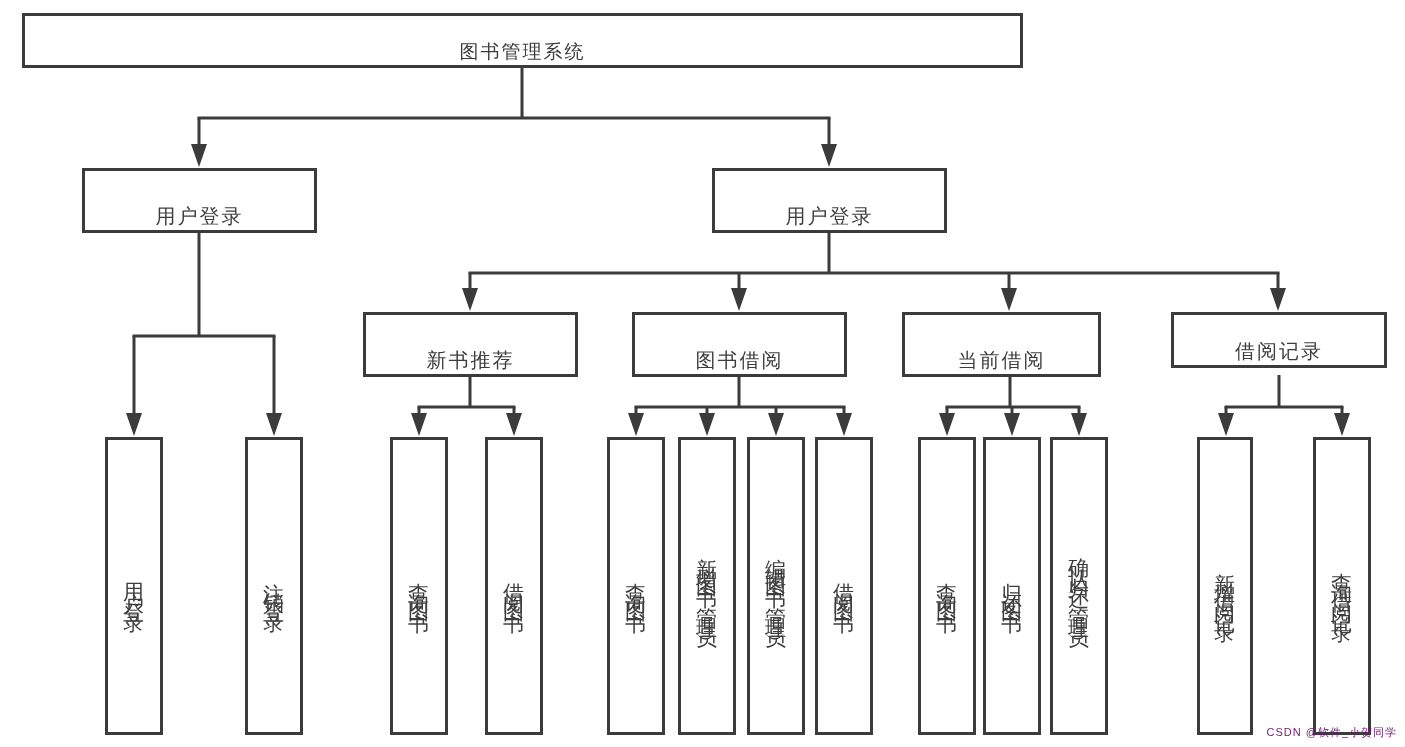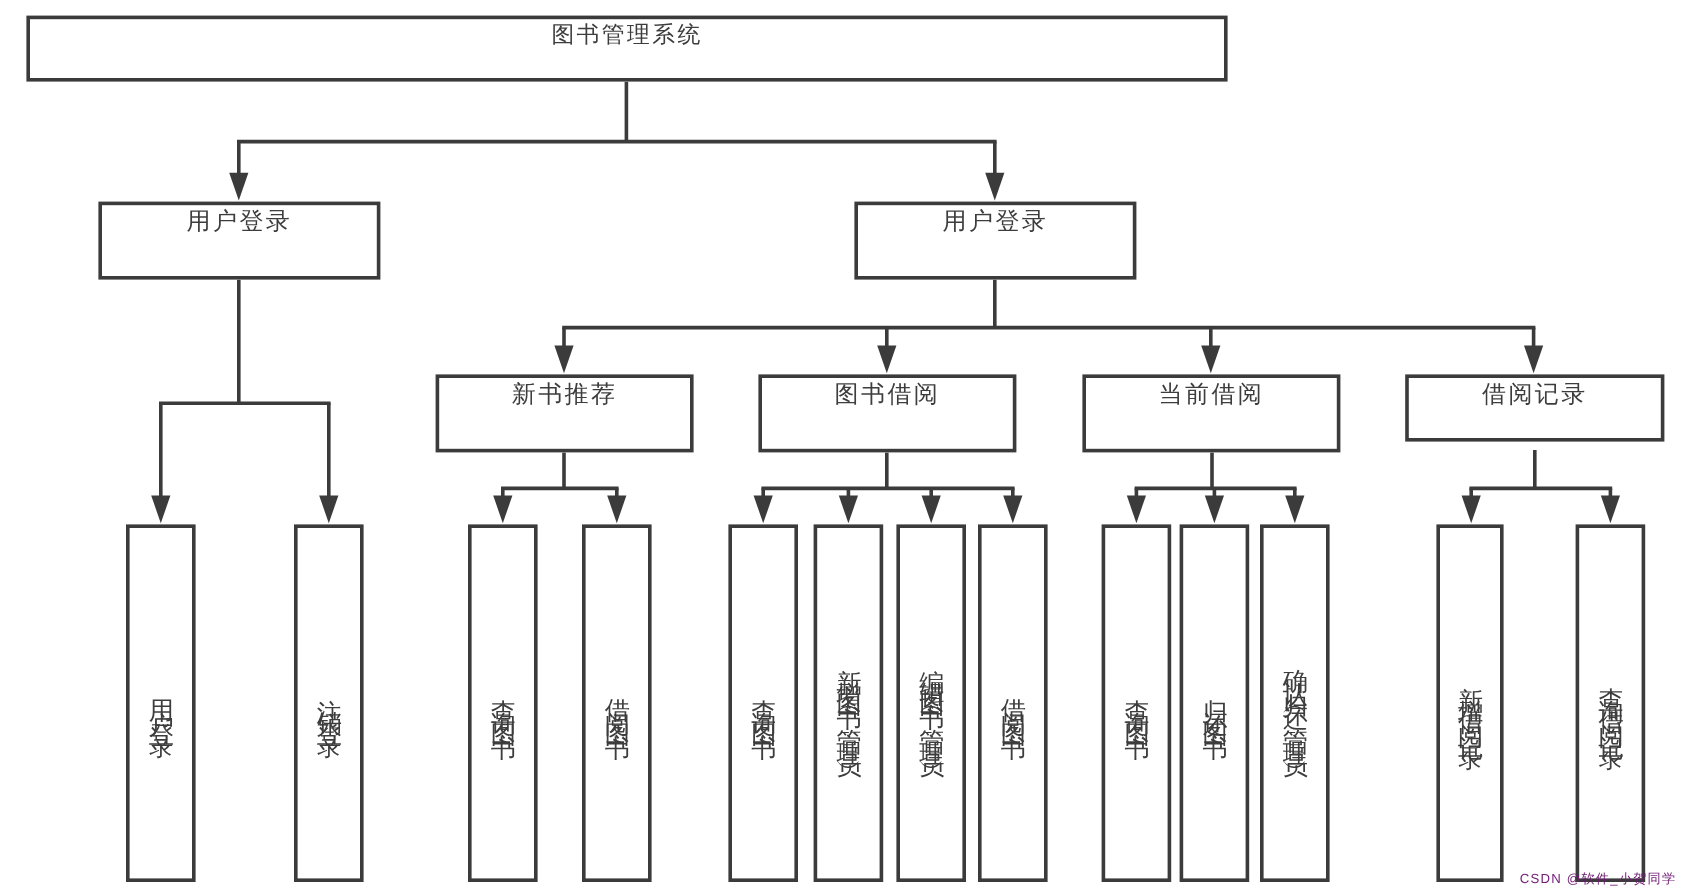--- a/index.html
+++ b/index.html
@@ -4,21 +4,21 @@
 <style>
   html,body { margin:0; padding:0; background:#ffffff; }
   #stage {
     position:relative; width:1405px; height:747px; background:#ffffff;
     font-family:"Liberation Sans","DejaVu Sans",sans-serif;
     color:#3d3d3d; overflow:hidden;
   }
   #wires { position:absolute; left:0; top:0; width:1405px; height:747px; z-index:1; }
   .node {
     position:absolute; box-sizing:border-box; background:#ffffff;
-    border:3px solid #3b3b3b; display:flex; align-items:flex-start; justify-content:center;
+    border:3px solid #3b3b3b; display:flex; align-items:flex-end; justify-content:center;
     font-size:20px; letter-spacing:2px; z-index:2; font-weight:500;
   }
   .leaf {
     position:absolute; box-sizing:border-box; background:#ffffff;
     border:3px solid #3b3b3b; top:437px; width:58px; height:298px;
     display:flex; align-items:center; justify-content:center; z-index:2; font-weight:500;
   }
   .leaf span {
     writing-mode:vertical-rl; text-orientation:mixed;
     font-size:21px; line-height:1; letter-spacing:10px; white-space:nowrap;
@@ -116,21 +116,21 @@
   <div class="node" style="left:712px; top:168px; width:235px; height:65px;">
     <span>用户登录</span>
   </div>
 
   <div class="node" style="left:363px; top:312px; width:215px; height:65px;">
     <span>新书推荐</span>
   </div>
   <div class="node" style="left:632px; top:312px; width:215px; height:65px;">
     <span>图书借阅</span>
   </div>
-  <div class="node" style="left:902px; top:312px; width:215px; height:65px;">
+  <div class="node" style="left:902px; top:312px; width:199px; height:65px;">
     <span>当前借阅</span>
   </div>
   <div class="node" style="left:1171px; top:312px; width:216px; height:56px;">
     <span>借阅记录</span>
   </div>
 
   <div class="leaf" style="left:105px;">
     <span>用户登录</span>
   </div>
   <div class="leaf" style="left:245px;">

